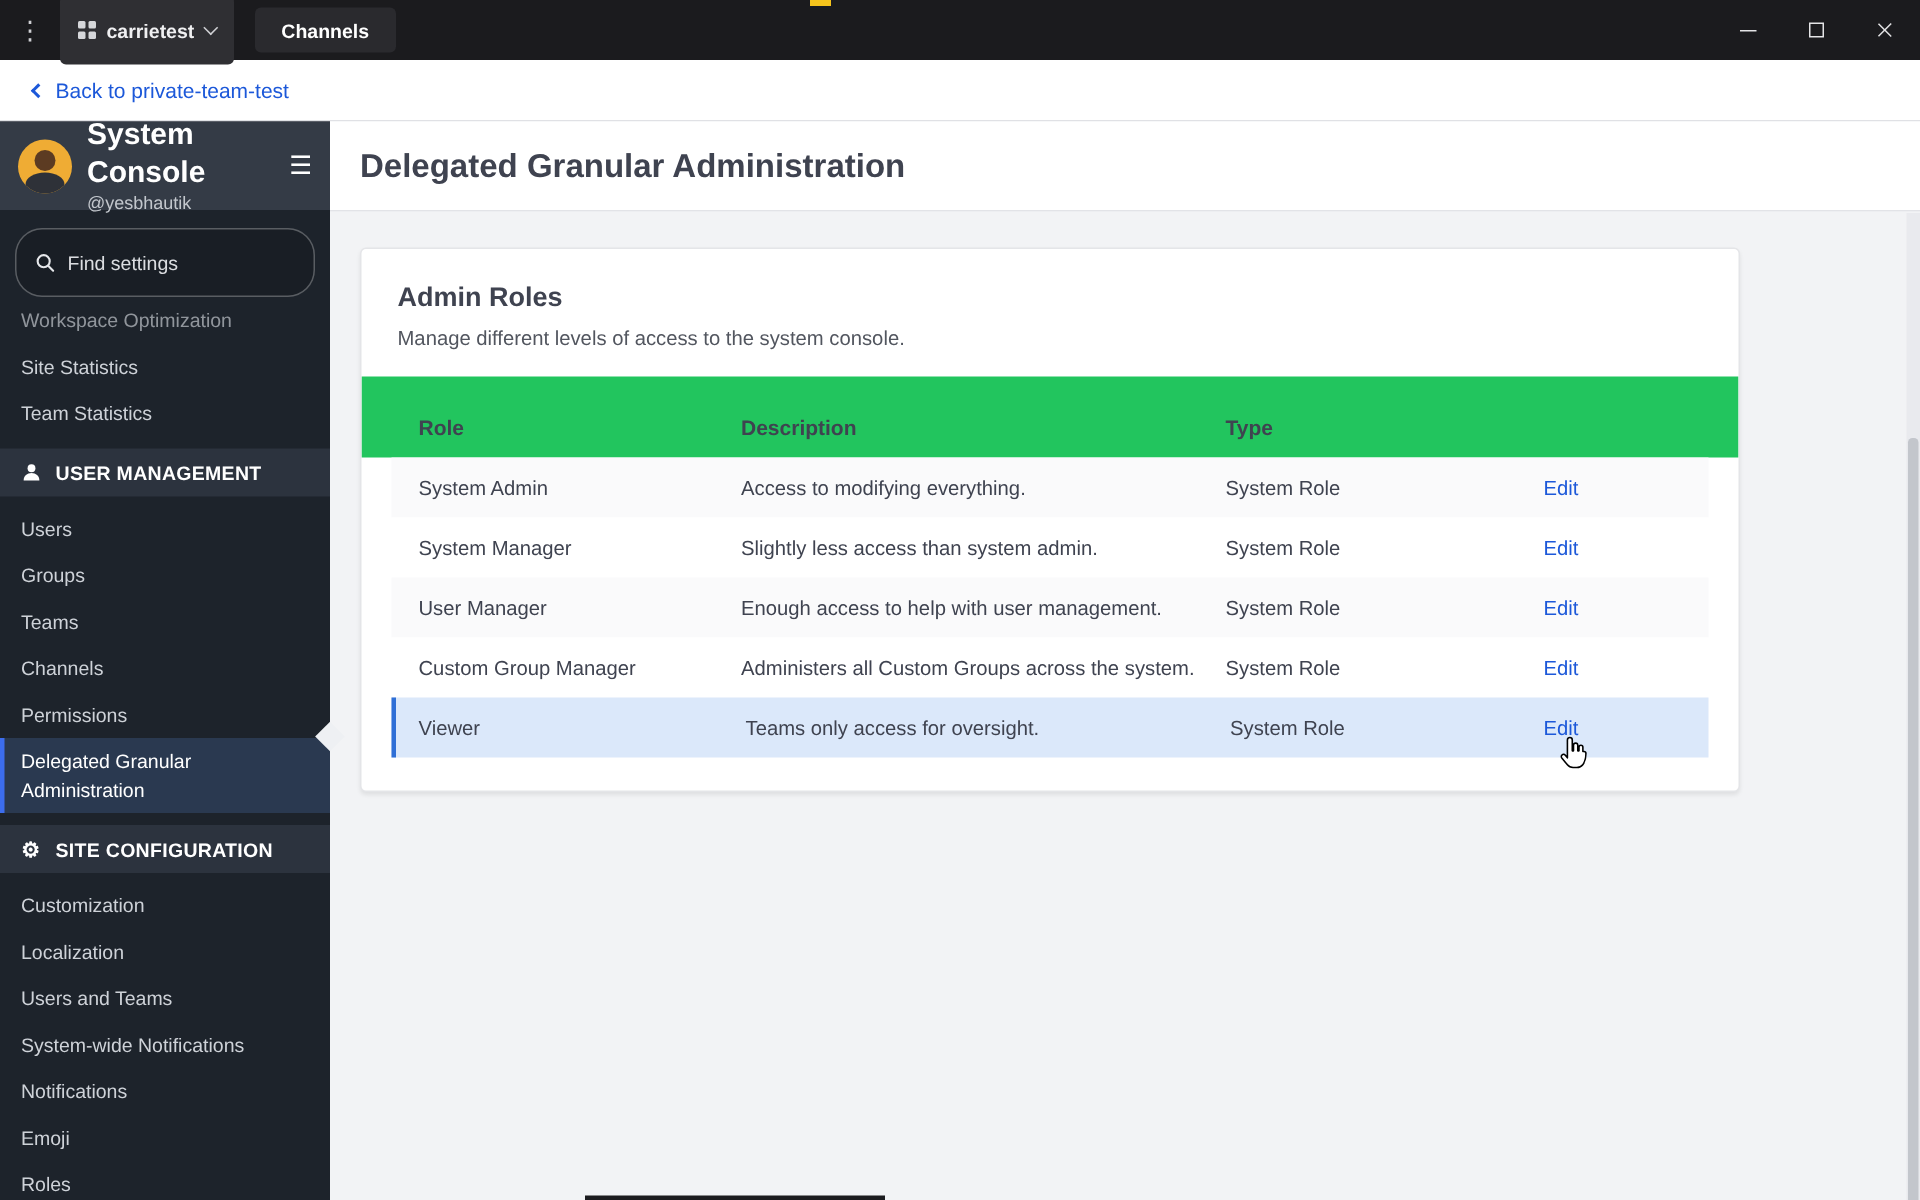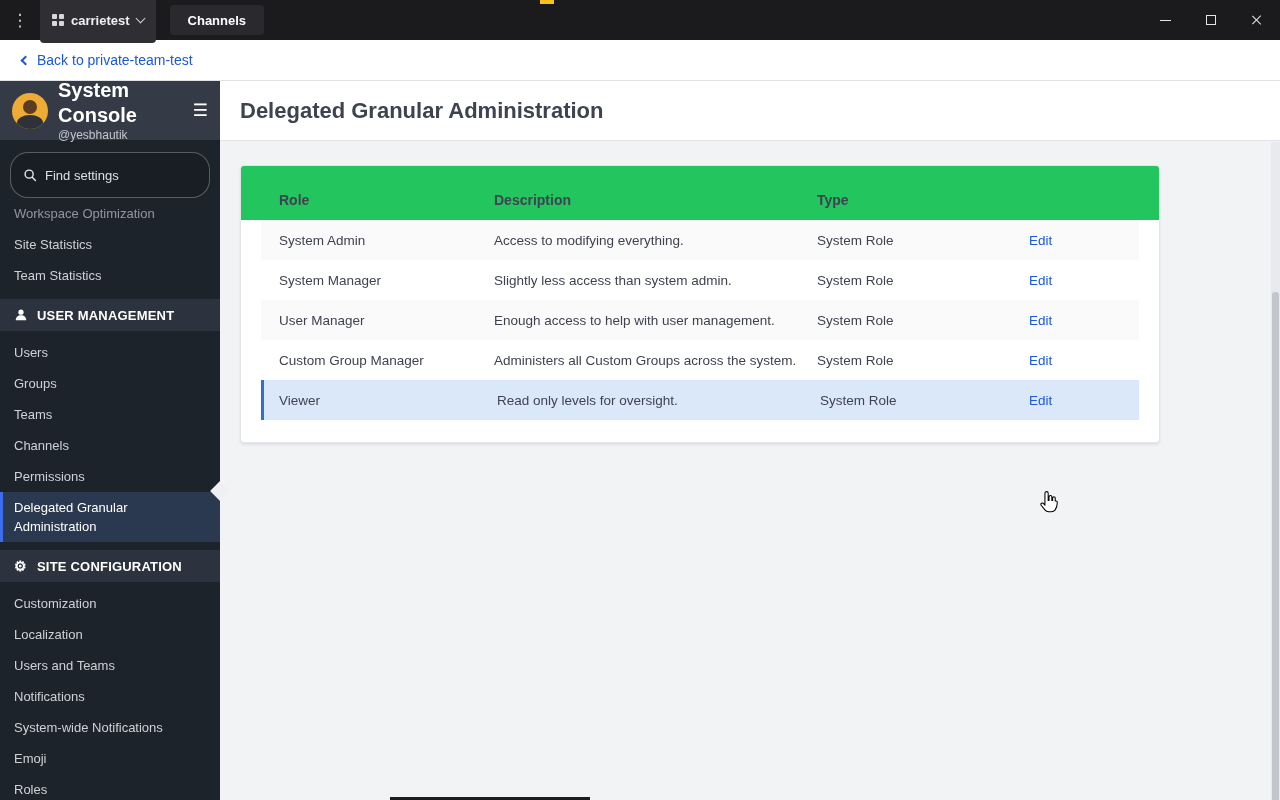--- a/index.html
+++ b/index.html
@@ -167,37 +167,41 @@
       <div class="sb-item">Permissions</div>
       <div class="sb-item selected">Delegated Granular Administration</div>
 
       <div class="sb-section">
         <span class="sect-icon">⚙</span>
         <span>SITE CONFIGURATION</span>
       </div>
       <div class="sb-item">Customization</div>
       <div class="sb-item">Localization</div>
       <div class="sb-item">Users and Teams</div>
+      <div class="sb-item">System-wide Notifications</div>
       <div class="sb-item">Notifications</div>
-      <div class="sb-item">System-wide Notifications</div>
       <div class="sb-item">Emoji</div>
       <div class="sb-item">Roles</div>
       <div class="sb-item">File Sharing and Downloads</div>
     </div>
 
     <div class="selected-caret"></div>
   </div>
 
   <div class="main">
     <div class="main-header">
       <div class="page-title">Delegated Granular Administration</div>
     </div>
 
     <div class="main-body">
       <div class="card">
+        <div class="card-head">
+          <div class="card-title">Admin Roles</div>
+          <div class="card-subtitle">Manage different levels of access to the system console.</div>
+        </div>
 
         <div class="thead-band">
           <div class="trow th">
             <div class="cell c-role">Role</div>
             <div class="cell c-desc">Description</div>
             <div class="cell c-type">Type</div>
             <div class="cell c-action"></div>
           </div>
         </div>
 
@@ -221,21 +225,21 @@
             <div class="cell c-action"><a class="edit-link">Edit</a></div>
           </div>
           <div class="trow">
             <div class="cell c-role">Custom Group Manager</div>
             <div class="cell c-desc">Administers all Custom Groups across the system.</div>
             <div class="cell c-type">System Role</div>
             <div class="cell c-action"><a class="edit-link">Edit</a></div>
           </div>
           <div class="trow highlight">
             <div class="cell c-role">Viewer</div>
-            <div class="cell c-desc">Read only levels for oversight.</div>
+            <div class="cell c-desc">Teams only access for oversight.</div>
             <div class="cell c-type">System Role</div>
             <div class="cell c-action"><a class="edit-link">Edit</a></div>
           </div>
         </div>
       </div>
     </div>
 
     <div class="main-scrollbar">
       <div class="main-scroll-thumb"></div>
     </div>

